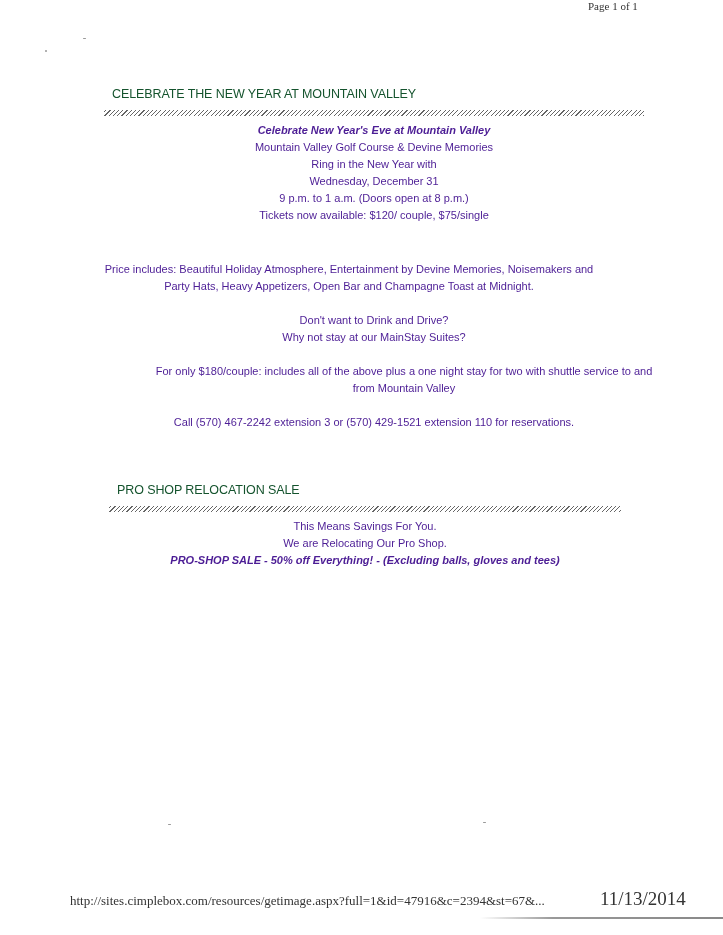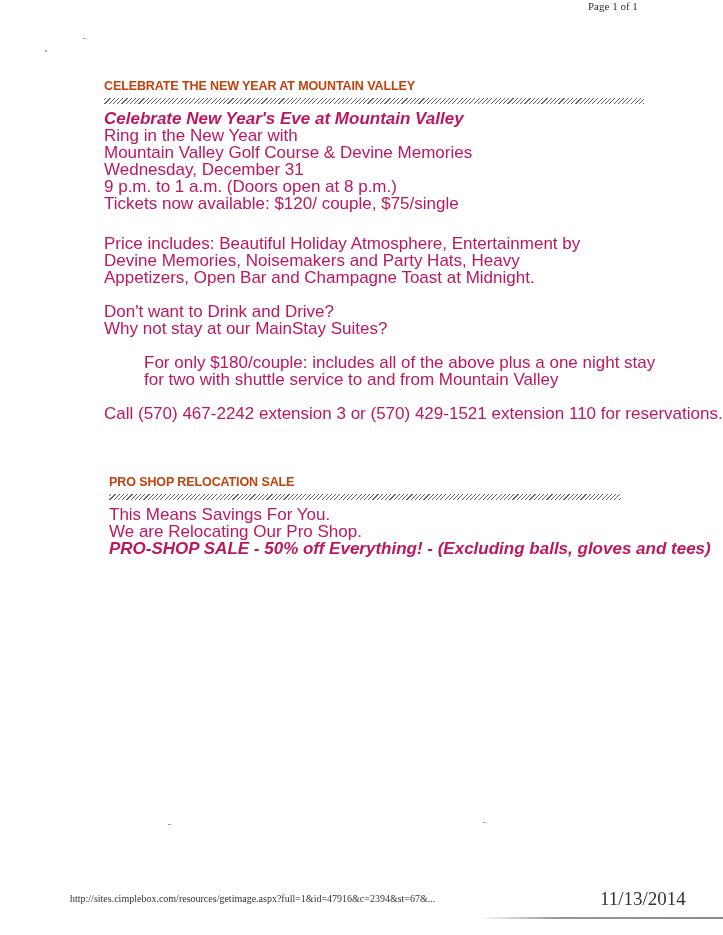--- a/index.html
+++ b/index.html
@@ -23,58 +23,59 @@
       font-size: 11px;
       color: #333;
     }
     .section {
       position: absolute;
       left: 104px;
       width: 540px;
     }
     .section-title {
       font-family: "Liberation Sans", sans-serif;
-      font-weight: bold;
+      font-weight: normal;
       font-size: 12.5px;
       letter-spacing: -0.1px;
-      color: #c2410c;
-      margin: 0;
+      color: #14532d;
+      margin: 8px;
       line-height: 16px;
     }
     .wavy-rule {
       height: 6px;
       margin-top: 4px;
       margin-bottom: 6px;
       background-image:
         repeating-linear-gradient(135deg, transparent 0 1.2px, #333 1.2px 2px, transparent 2px 3px);
       opacity: 0.75;
     }
     .line {
-      font-size: 17px;
+      font-size: 11px;
       line-height: 17px;
       margin: 0;
-      color: #be185d;
+      color: #4c1d95;
       white-space: nowrap;
+      text-align: center;
     }
     .line.wrap {
       white-space: normal;
     }
     .italic-bold {
       font-weight: bold;
       font-style: italic;
     }
     .gap {
       height: 17px;
     }
     .footer-url {
       position: absolute;
       left: 70px;
       top: 893px;
       font-family: "Liberation Serif", serif;
-      font-size: 10px;
+      font-size: 13px;
       color: #333;
     }
     .footer-date {
       position: absolute;
       left: 600px;
       top: 888px;
       font-family: "Liberation Serif", serif;
       font-size: 19px;
       color: #333;
     }
@@ -99,27 +100,27 @@
 
 <div class="speck" style="left:45px;top:50px;width:2px;height:2px;"></div>
 <div class="speck" style="left:83px;top:38px;width:3px;height:1px;"></div>
 <div class="speck" style="left:168px;top:824px;width:3px;height:1px;"></div>
 <div class="speck" style="left:483px;top:822px;width:3px;height:1px;"></div>
 
 <div class="section" style="top:78px;">
   <h2 class="section-title">CELEBRATE THE NEW YEAR AT MOUNTAIN VALLEY</h2>
   <div class="wavy-rule"></div>
   <p class="line italic-bold">Celebrate New Year's Eve at Mountain Valley</p>
+  <p class="line">Mountain Valley Golf Course &amp; Devine Memories</p>
   <p class="line">Ring in the New Year with</p>
-  <p class="line">Mountain Valley Golf Course &amp; Devine Memories</p>
   <p class="line">Wednesday, December 31</p>
   <p class="line">9 p.m. to 1 a.m. (Doors open at 8 p.m.)</p>
   <p class="line">Tickets now available: $120/ couple, $75/single</p>
   <div class="gap"></div>
-  <p class="line wrap" style="width:490px;margin-top:6px;">Price includes: Beautiful Holiday Atmosphere, Entertainment by Devine Memories, Noisemakers and Party Hats, Heavy Appetizers, Open Bar and Champagne Toast at Midnight.</p>
+  <p class="line wrap" style="width:490px;margin-top:20px;">Price includes: Beautiful Holiday Atmosphere, Entertainment by Devine Memories, Noisemakers and Party Hats, Heavy Appetizers, Open Bar and Champagne Toast at Midnight.</p>
   <div class="gap"></div>
   <p class="line">Don't want to Drink and Drive?</p>
   <p class="line">Why not stay at our MainStay Suites?</p>
   <div class="gap"></div>
   <p class="line wrap" style="width:520px;margin-left:40px;">For only $180/couple: includes all of the above plus a one night stay for two with shuttle service to and from Mountain Valley</p>
   <div class="gap"></div>
   <p class="line">Call (570) 467-2242 extension 3 or (570) 429-1521 extension 110 for reservations.</p>
 </div>
 
 <div class="section" style="top:474px;left:109px;width:512px;">

